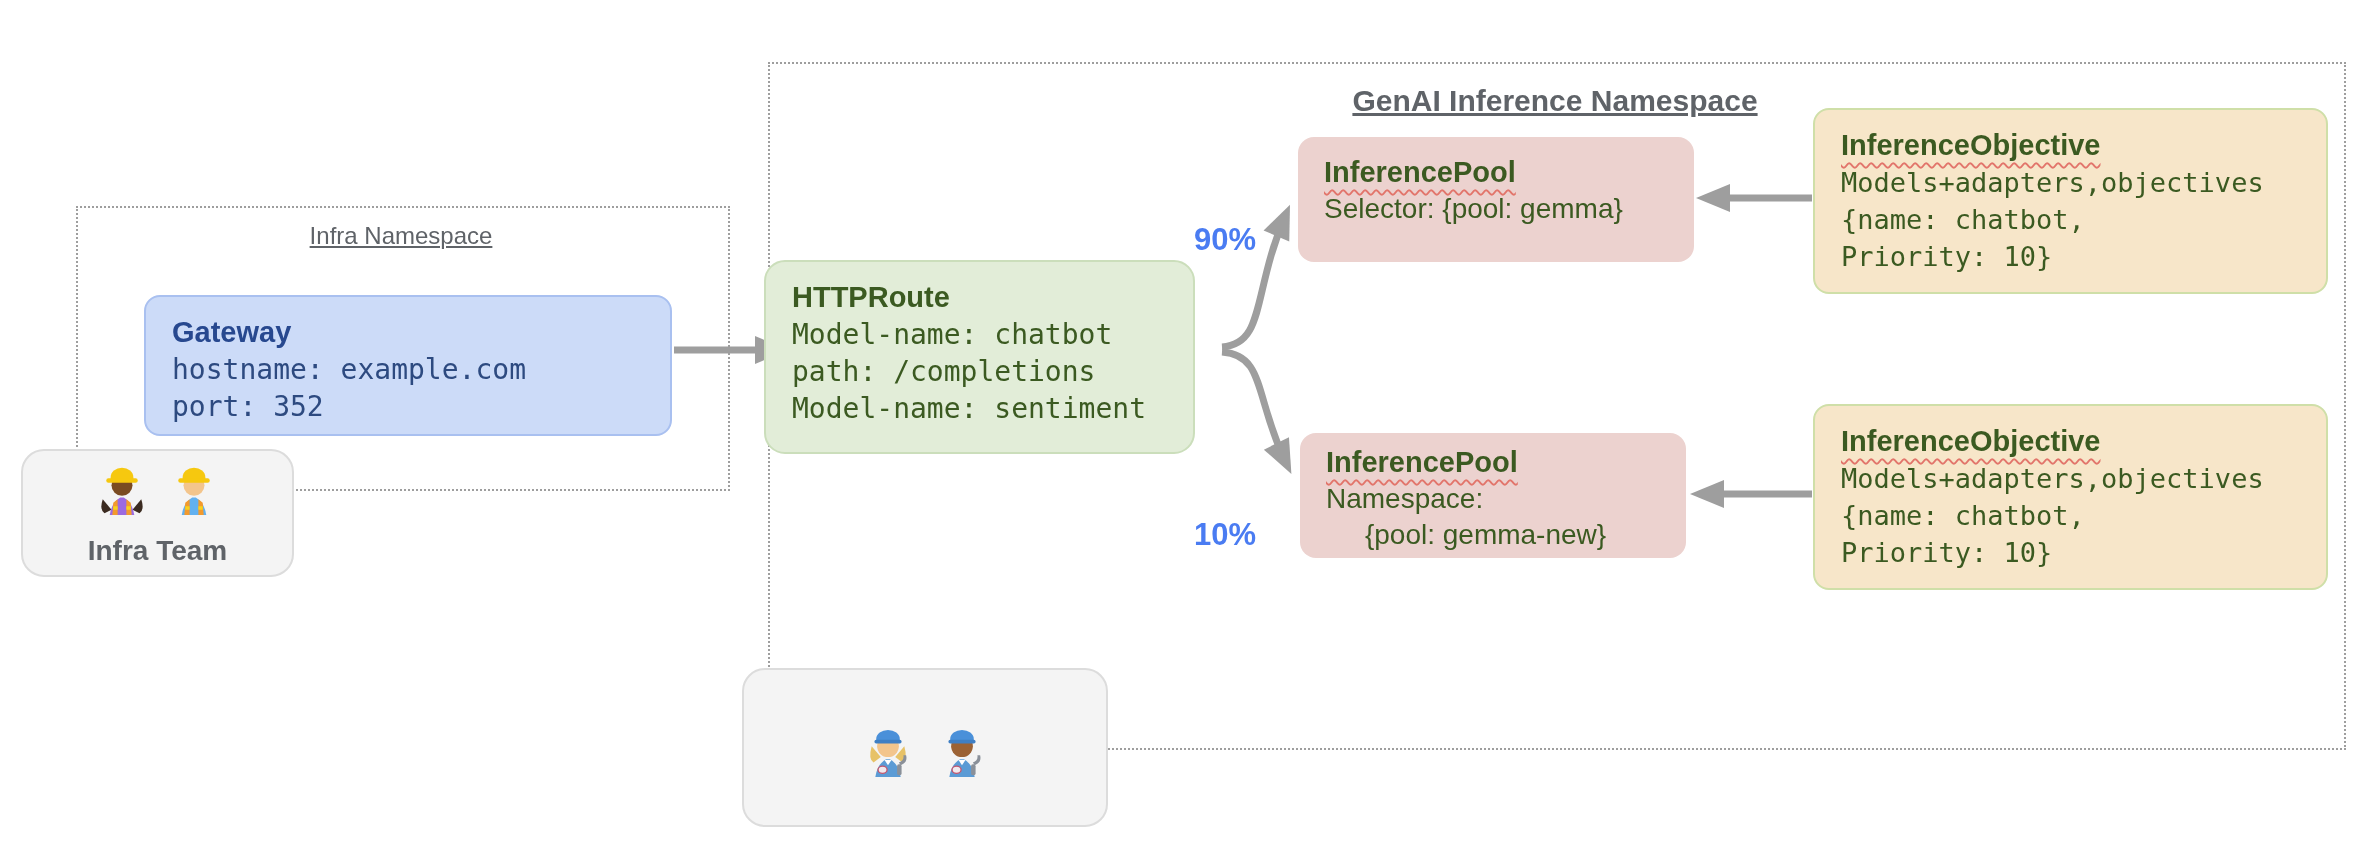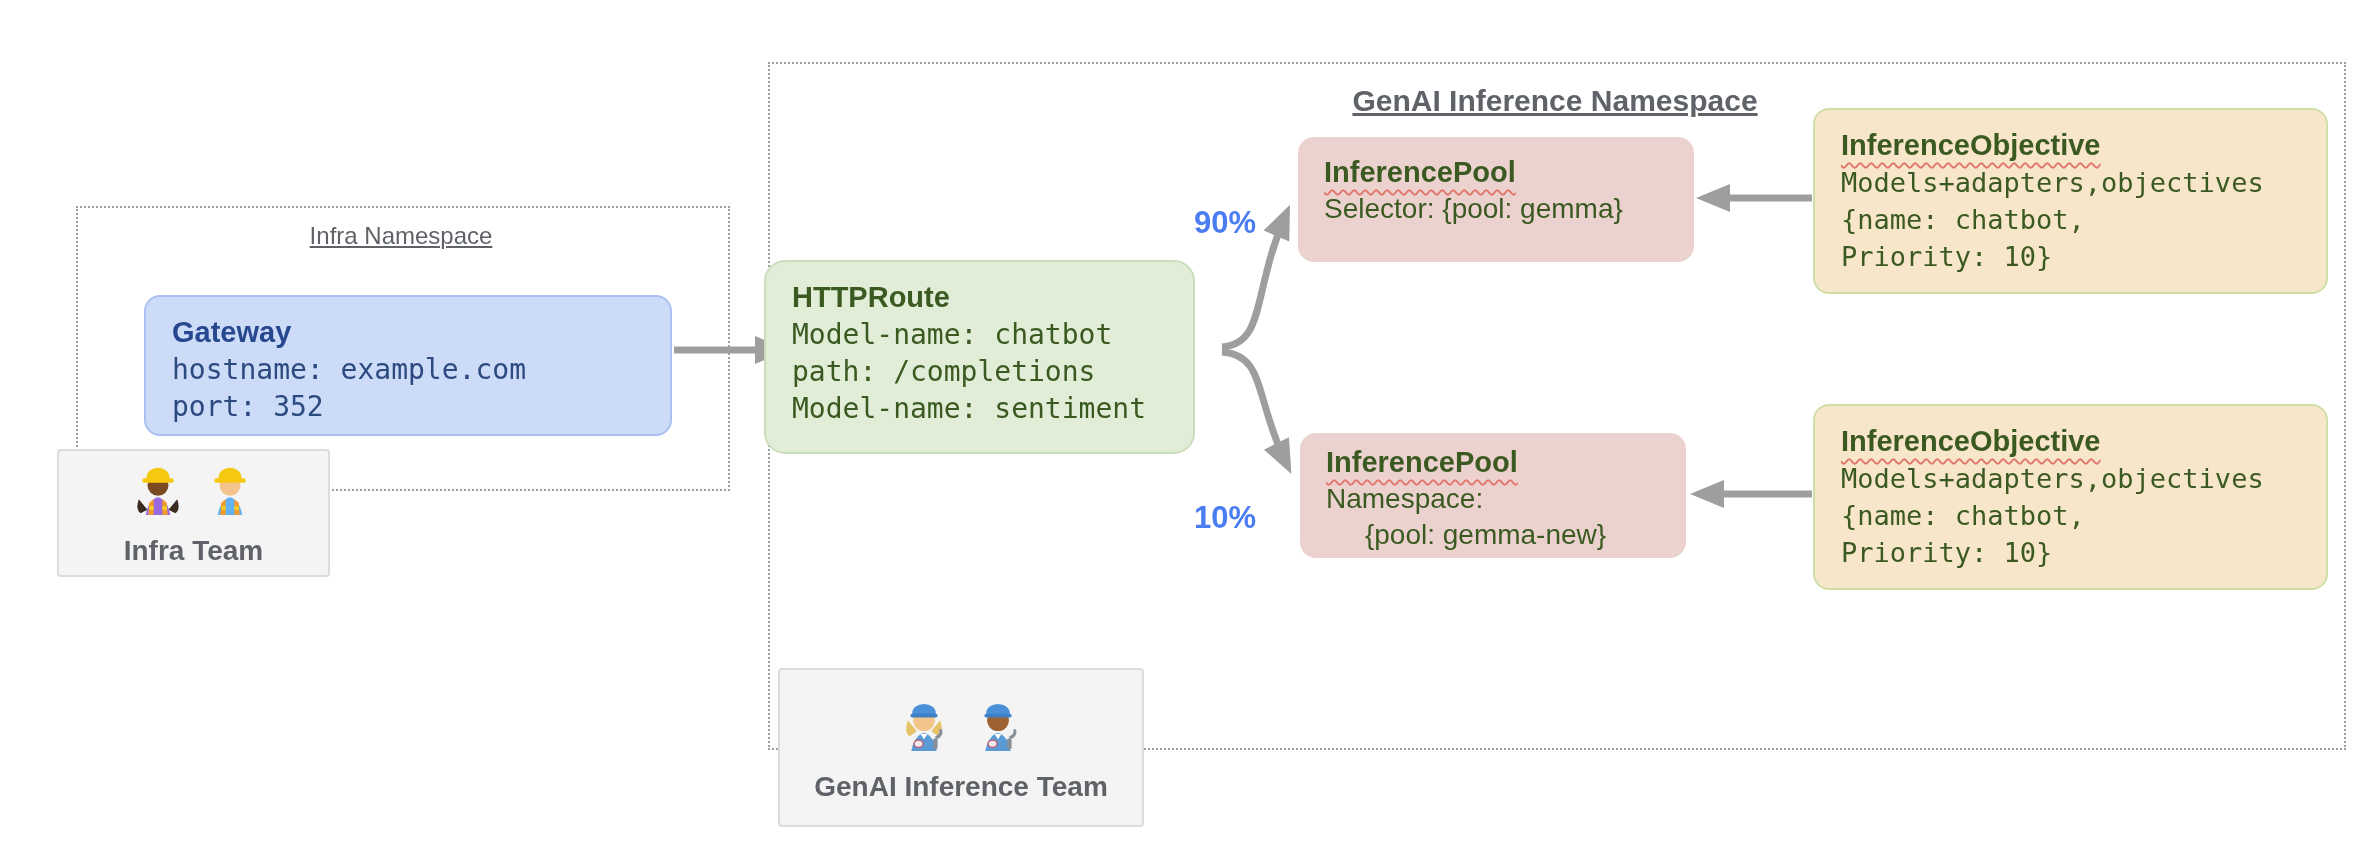--- a/index.html
+++ b/index.html
@@ -31,27 +31,27 @@
   .route .res-title,.route .res-line{color:var(--c-green_text);}
   .pool{background:var(--c-pool_fill);border:none;}
   .pool .res-title,.pool .res-line{color:var(--c-green_text);}
   .pool .res-line{font-family:"Liberation Sans",sans-serif;font-size:28px;line-height:36px;}
   .objective{background:var(--c-objective_fill);border:2px solid var(--c-objective_border);}
   .objective .res-title,.objective .res-line{color:var(--c-green_text);}
   .objective .res-line{font-size:27px;line-height:37px;}
   
   .team-card{
     position:absolute;background:var(--c-card_fill);border:2px solid var(--c-card_border);
-    border-radius:4px;z-index:3;display:flex;flex-direction:column;align-items:center;
-    justify-content:center;box-sizing:border-box;gap:20px;margin-left:36px;
+    border-radius:23px;z-index:3;display:flex;flex-direction:column;align-items:center;
+    justify-content:center;box-sizing:border-box;gap:20px;
   }
   .team-icons{display:flex;gap:16px;align-items:flex-end;}
   .team-label{color:var(--c-gray_text);font-weight:700;font-size:28px;white-space:nowrap;}
   
-  .pct{position:absolute;color:var(--c-blue);font-weight:700;font-size:31px;z-index:2;width:100px;text-align:center;}
+  .pct{position:absolute;color:var(--c-blue);font-weight:700;font-size:31px;z-index:2;width:100px;text-align:center;margin-top:17px;}
   
   svg.arrows{position:absolute;left:0;top:0;z-index:1;}
 </style>
 </head>
 <body>
 
 <div class="canvas">
 
   <div class="ns-box" style="left:76px;top:206px;width:650px;height:281px;"></div>
   <div class="ns-title infra" style="left:76px;top:222px;width:650px;">Infra Namespace</div>
@@ -161,16 +161,15 @@
         <circle cx="32" cy="30" r="12" fill="#9c6234"></circle>
         <path d="M30 44 q-10 6 -12 20 h28 q-2 -14 -12 -20 z" fill="#5b9bd5"></path>
         <path d="M28 45 l4 6 l4 -6 z" fill="#ffffff"></path>
         <ellipse cx="26" cy="56" rx="5" ry="4" fill="#f0e9ee" stroke="#c2566e" stroke-width="1.5"></ellipse>
         <path d="M19 22 a13 10 0 0 1 26 0 l0 2 h-26 z" fill="#4a90d9"></path>
         <rect x="17" y="23" width="30" height="4" rx="2" fill="#3f7fc4"></rect>
         <path d="M44 48 q6 -2 5 -8 l3 0 q2 8 -6 11 z" fill="#8a9099"></path>
         <rect x="42" y="50" width="5" height="12" rx="2" fill="#8a9099"></rect>
       </svg>
     </div>
-    <div class="team-label">GenAI Inference Team</div>
   </div>
 
 </div>
 
 </body></html>

